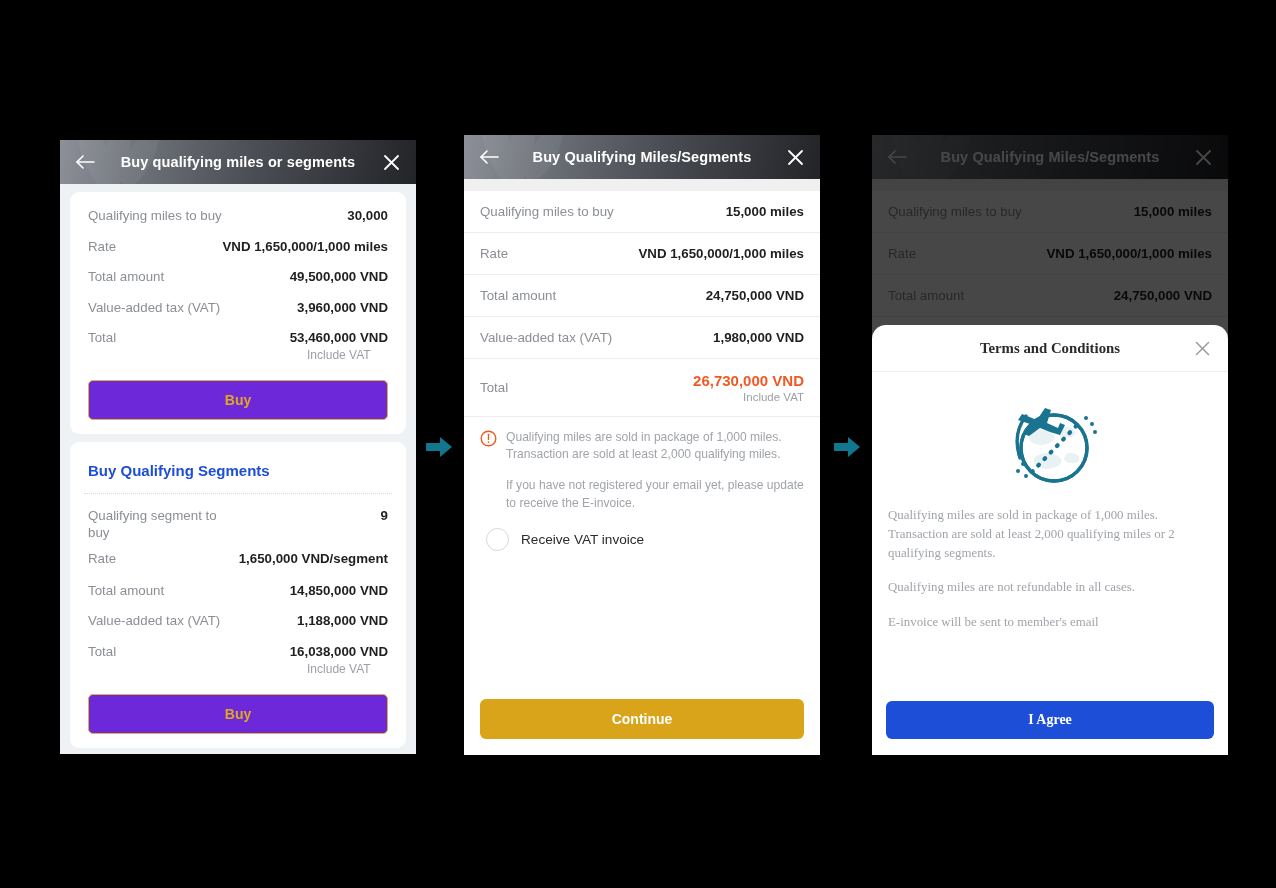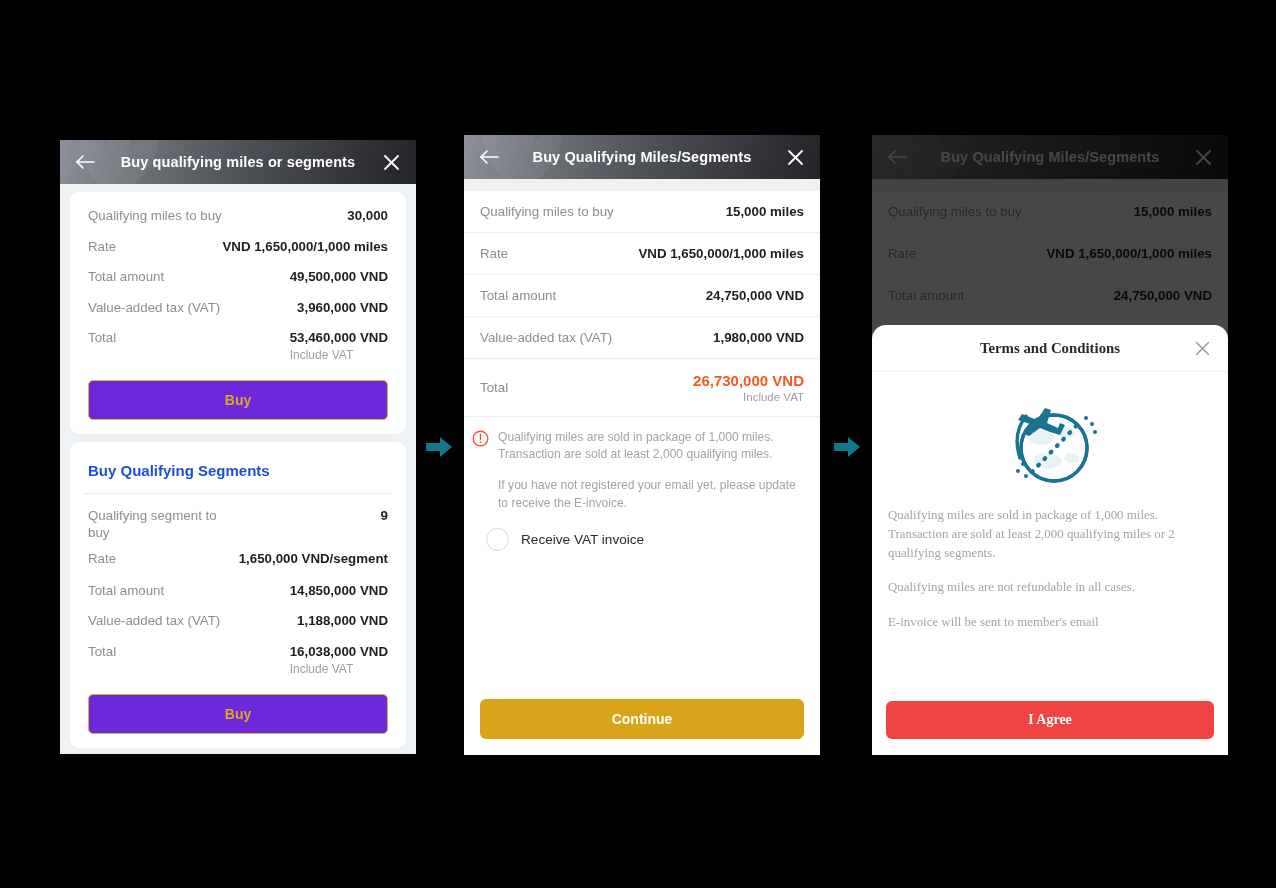--- a/index.html
+++ b/index.html
@@ -47,21 +47,21 @@
     font-size:15px;font-weight:bold;color:#1d4ed8;padding:20px 18px 14px 18px;
   }
   .dotted{
     border-top:1px dotted #d7dbe0;margin:0 14px;height:0;
   }
   .kv{
     display:flex;align-items:flex-start;justify-content:space-between;
     padding:7px 18px;font-size:13.3px;
   }
   .kv .k{color:#8b8f95;line-height:1.25;}
-  .kv .v{color:#1f1f1f;font-weight:bold;text-align:left;line-height:1.25;white-space:nowrap;}
+  .kv .v{color:#1f1f1f;font-weight:bold;text-align:center;line-height:1.25;white-space:nowrap;}
   .kv .sub{display:block;color:#9b9fa5;font-weight:normal;font-size:12px;margin-top:1px;}
   .kv.tight{padding-top:5px;padding-bottom:5px;}
   .kv.two-line .k{max-width:150px;}
   .btn-outline{
     margin:10px 18px 4px 18px;height:38px;border:1px solid #e3b23c;border-radius:5px;
     display:flex;align-items:center;justify-content:center;background:#6d28d9;
     color:#e0a81f;font-size:14px;font-weight:bold;cursor:pointer;
   }
 
   
@@ -70,21 +70,21 @@
   .p2-body{background:#fff;height:564px;position:relative;}
   .row{
     display:flex;align-items:flex-start;justify-content:space-between;
     padding:13px 16px;border-bottom:1px solid #ededed;font-size:13.3px;
   }
   .row .k{color:#8b8f95;}
   .row .v{color:#1f1f1f;font-weight:bold;text-align:right;white-space:nowrap;}
   .row .v.total{color:#f05a22;font-size:15px;}
   .row .v .sub{display:block;color:#9b9fa5;font-weight:normal;font-size:11.5px;margin-top:2px;}
   .row.total-row{align-items:center;}
-  .notice{display:flex;padding:12px 16px 0 8px;gap:9px;}
+  .notice{display:flex;padding:12px 16px 0 16px;gap:9px;}
   .notice-ico{flex:0 0 auto;margin-top:1px;}
   .notice-txt{font-size:12.1px;color:#a0a4aa;line-height:1.42;}
   .notice-txt p{margin:0;}
   .notice-txt p.gap{margin-top:14px;}
   .vat-opt{display:flex;align-items:center;gap:12px;padding:16px 16px 0 22px;}
   .radio{
     width:21px;height:21px;border-radius:50%;border:1px solid #d4d7db;background:#fff;
     flex:0 0 auto;cursor:pointer;
   }
   .vat-label{font-size:13.6px;color:#2b2b2b;}
@@ -113,21 +113,21 @@
     border-bottom:1px solid #efefef;position:relative;
   }
   .modal-title{font-size:14.8px;font-weight:bold;color:#2b2b2b;}
   .modal-close{position:absolute;right:10px;top:7px;width:32px;height:32px;
     display:flex;align-items:center;justify-content:center;cursor:pointer;}
   .modal-ico{display:flex;justify-content:center;padding:20px 0 16px 0;}
   .terms{padding:0 16px;font-size:12.9px;color:#a0a4aa;line-height:1.46;}
   .terms p{margin:0 0 16px 0;}
   .modal-btn{
     position:absolute;left:14px;right:14px;bottom:16px;height:38px;border-radius:6px;
-    background:#ef4444;color:#fff;font-size:14px;font-weight:bold;
+    background:#1d4ed8;color:#fff;font-size:14px;font-weight:bold;
     display:flex;align-items:center;justify-content:center;cursor:pointer;
   }
 
   
   .arrow{position:absolute;z-index:3;}
 </style>
 </head>
 <body>
 
 <div class="stage">

